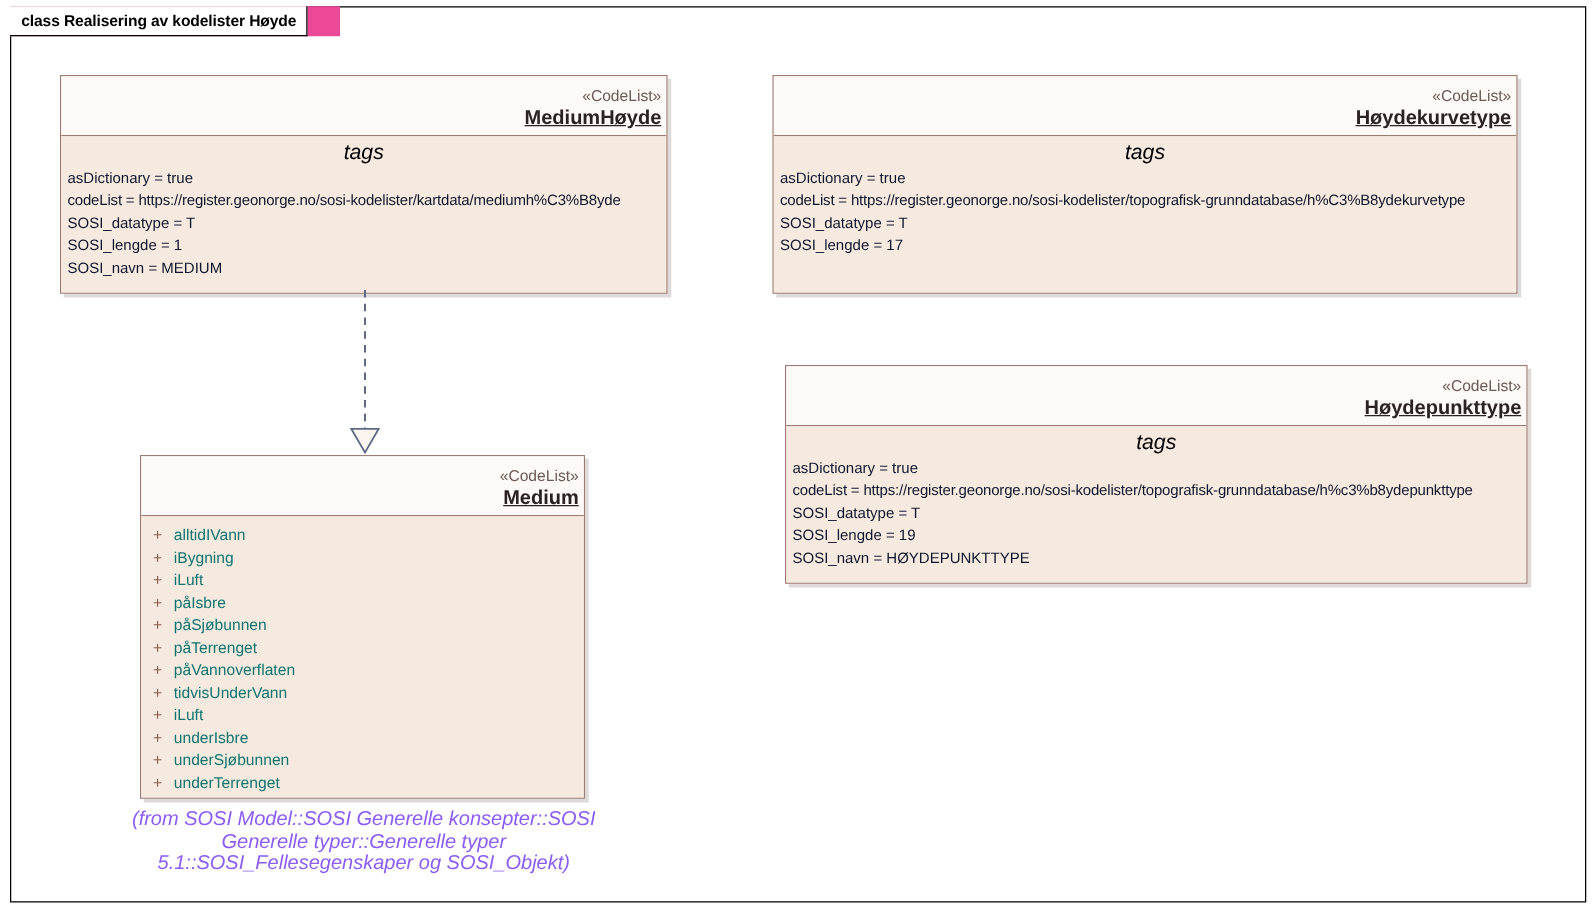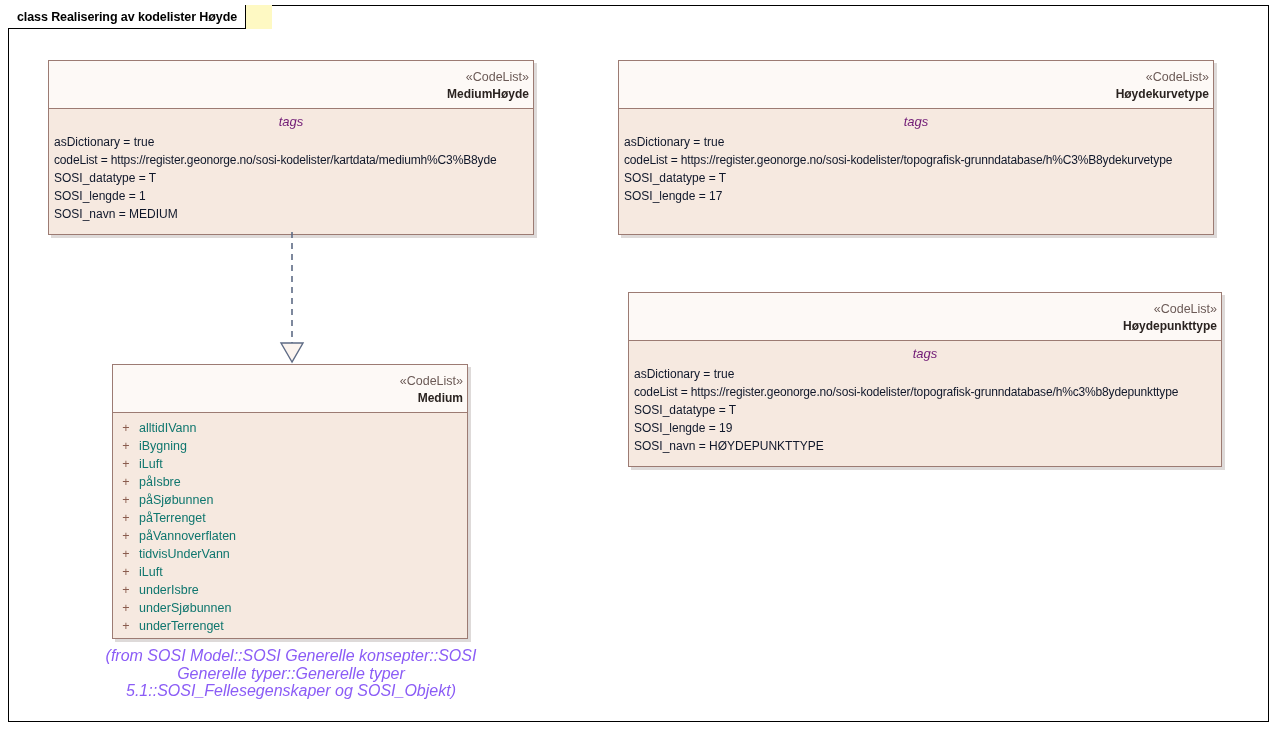--- a/index.html
+++ b/index.html
@@ -26,21 +26,21 @@
     border: 1px solid #000000;
     box-sizing: border-box;
     background: #ffffff;
   }
   #diagram-title-tab {
     position: absolute;
     left: 8px;
     top: 5px;
     height: 24px;
     box-sizing: border-box;
-    background: #fef9c3;
+    background: #ec4899;
     border-right: none;
     display: flex;
     align-items: center;
     z-index: 5;
   }
   #diagram-title-tab .tab-body {
     height: 24px;
     box-sizing: border-box;
     border-bottom: 1px solid #000000;
     border-right: 1px solid #000000;
@@ -92,36 +92,37 @@
     padding: 8px 4px 9px 4px;
     box-sizing: border-box;
   }
   .uml-stereotype {
     font-size: 12.5px;
     color: #6b5a56;
     line-height: 17px;
     white-space: nowrap;
   }
   .uml-name {
-    font-size: 12px;
+    font-size: 16px;
     font-weight: bold;
     color: #2a2320;
     line-height: 17px;
     white-space: nowrap;
+    text-decoration: underline;
   }
   .uml-compartment {
     background: #f6e9e0;
     box-sizing: border-box;
     padding: 0;
   }
   .compartment-title {
     text-align: center;
     font-style: italic;
-    font-size: 13px;
-    color: #701a75;
+    font-size: 17px;
+    color: #000000;
     line-height: 18px;
     padding-top: 4px;
     padding-bottom: 2px;
   }
   .tag-row {
     font-size: 12px;
     color: #0f172a;
     line-height: 18px;
     white-space: nowrap;
     padding-left: 5px;

